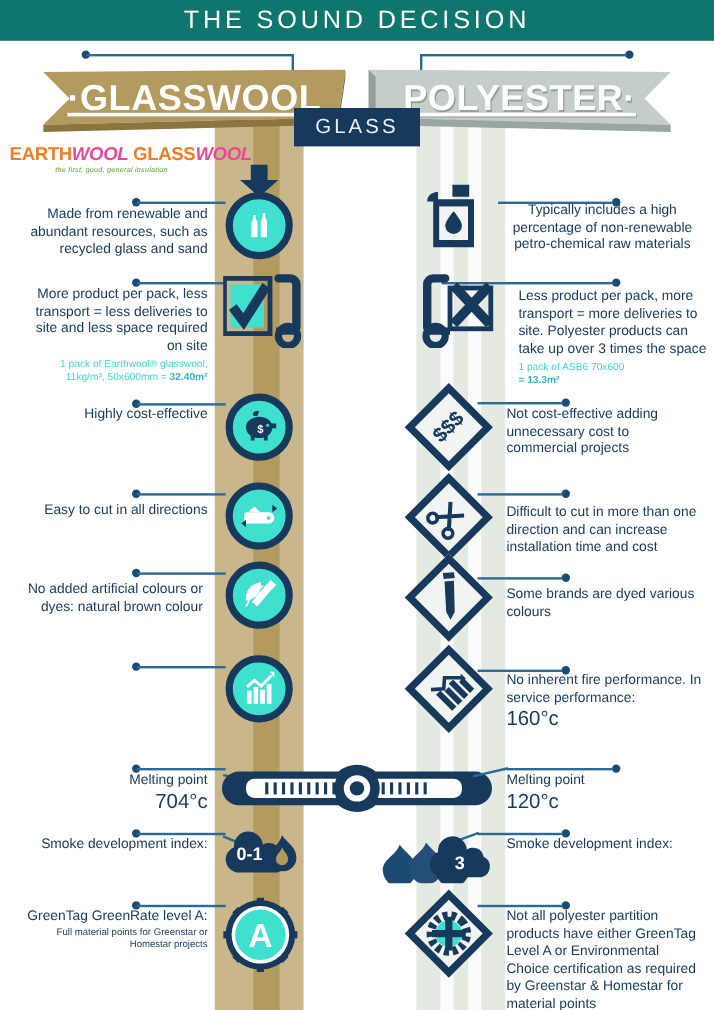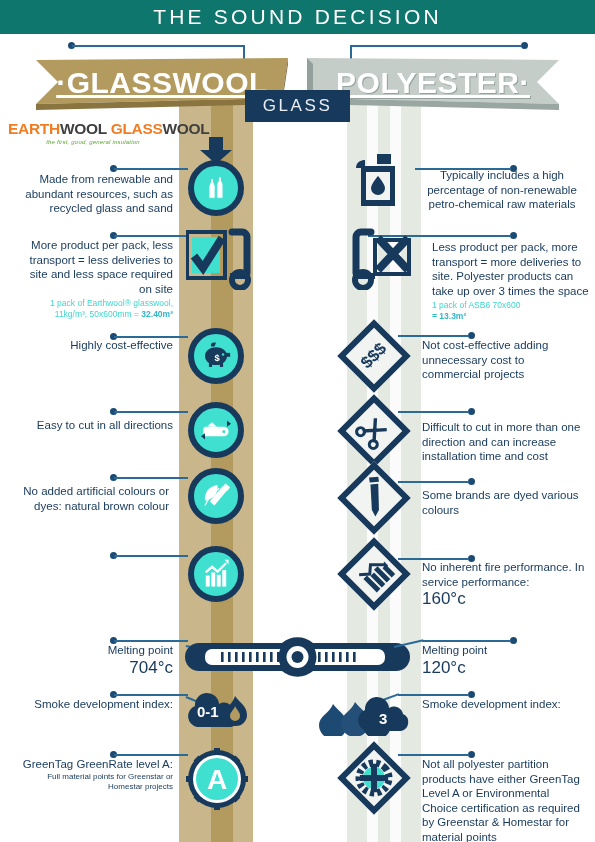--- a/index.html
+++ b/index.html
@@ -36,21 +36,21 @@
   .bnrP{left:307px;top:60px;width:252px;text-align:center;color:#ffffff;
         text-shadow:1px 1px 0 #93a09c;}
 
   .versus{position:absolute;left:245px;top:90px;width:105px;height:32px;background:#17395c;}
   .versus span{display:block;line-height:32px;text-align:center;color:#e9eef3;
         font-size:17px;letter-spacing:2.6px;}
 
   
   .logo{position:absolute;left:8px;top:120px;width:170px;}
   .logo .lt{font-size:15.5px;font-weight:bold;letter-spacing:-0.3px;white-space:nowrap;}
-  .o{color:#f07d22;} .g{color:#404040;}
+  .o{color:#f07d22;} .g{color:#ec4899;font-style:italic;}
   .logo .tag{font-size:6px;color:#5aa832;font-style:italic;text-align:center;
         margin-top:1px;letter-spacing:.2px;}
 
   
   .txtL{position:absolute;text-align:right;font-size:11.5px;line-height:14.5px;color:#17395c;}
   .txtR{position:absolute;text-align:left;font-size:11.5px;line-height:14.5px;color:#17395c;}
   .sub{display:block;font-size:8.5px;line-height:11px;color:#3fd7cd;margin-top:2px;}
   .sub b{color:#2fb6c9;}
   .big{display:block;font-size:17px;line-height:20px;}
   .small2{display:block;font-size:8px;line-height:10px;}

